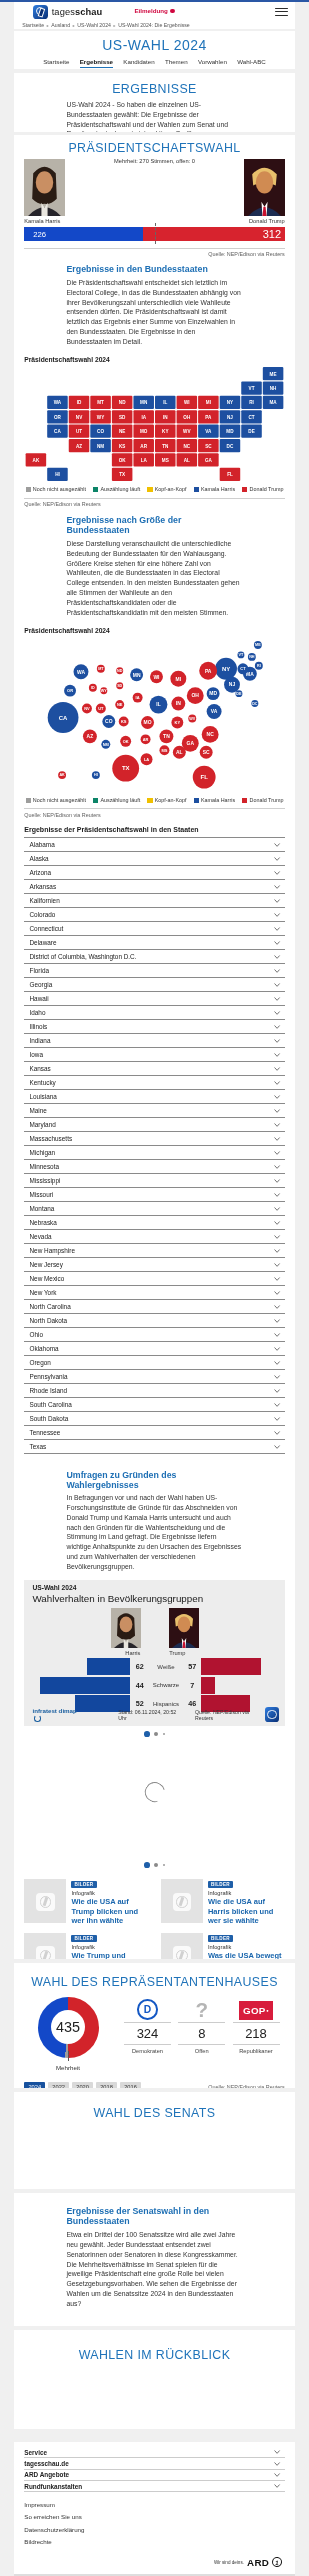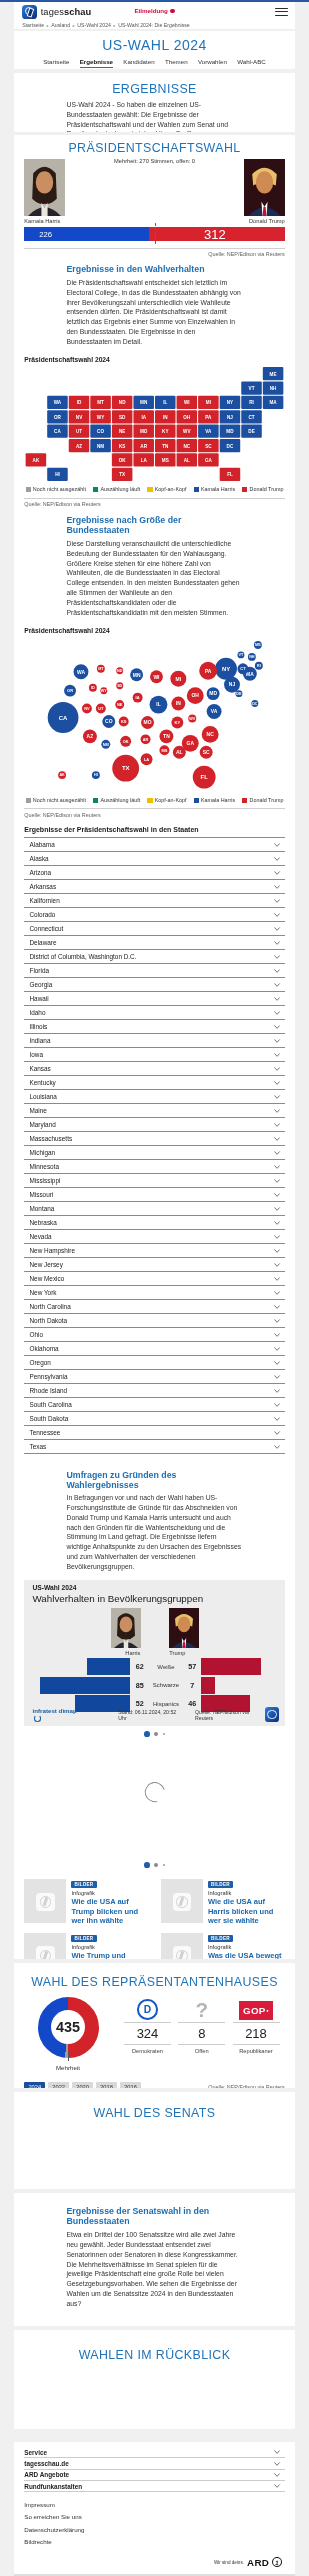--- a/index.html
+++ b/index.html
@@ -4,21 +4,21 @@
 <style>
   html,body{margin:0;padding:0;}
   body{font-family:"Liberation Sans","DejaVu Sans",sans-serif;background:#f0f0f0;}
   #page{position:relative;width:309px;height:2585px;background:#f0f0f0;overflow:hidden;margin:0 auto;}
   .card{position:absolute;left:14px;width:281px;background:#fff;overflow:hidden;box-sizing:border-box;}
   #topbar{position:absolute;left:0;top:0;width:309px;height:1.5px;background:#2a57a5;}
 
   
   #sec-header{top:1.5px;height:27px;}
   .logo-row{position:relative;height:18.5px;padding:1px 7.2px 0 8.2px;display:flex;align-items:center;}
-  .brand{display:flex;align-items:center;gap:4.1px;cursor:pointer;}
+  .brand{display:flex;align-items:center;gap:4.1px;cursor:pointer;margin-left:11px;}
   .brand-mark{width:14.4px;height:14.4px;border-radius:3.6px;background:linear-gradient(135deg,#2f7de0,#0a2f74);position:relative;flex:0 0 auto;}
   .brand-mark:before{content:"";position:absolute;left:2.6px;top:2.6px;width:8.2px;height:8.2px;border:1px solid #fff;border-radius:50%;box-sizing:border-box;opacity:.95;}
   .brand-mark:after{content:"";position:absolute;left:5.7px;top:3.6px;width:2.6px;height:6.7px;background:#0a2f74;border:0.8px solid #fff;transform:rotate(18deg);}
   .brand-word{font-size:9.3px;color:#1a1a1a;letter-spacing:0.1px;}
   .brand-word b{font-weight:700;}
   .breaking{position:absolute;left:50%;transform:translateX(-50%);top:5.7px;font-size:6.2px;font-weight:700;color:#d0063f;display:flex;align-items:center;gap:2.6px;}
   .breaking .dot{width:4.1px;height:4.1px;border-radius:50%;background:#d0063f;}
   .burger{margin-left:auto;width:12.4px;height:8.2px;display:flex;flex-direction:column;justify-content:space-between;cursor:pointer;}
   .burger span{display:block;height:1.3px;background:#2b2b2b;border-radius:0.5px;}
   .crumbs{padding:1px 8.2px 0 8.2px;font-size:5.2px;color:#555;display:flex;gap:2.6px;align-items:center;white-space:nowrap;}
@@ -44,22 +44,22 @@
   #sec-erg{top:73px;height:59px;padding-top:9.3px;}
 
   
   #sec-praes{top:135px;height:1699px;padding-top:6.2px;}
   .cand-wrap{position:relative;margin:3.1px 10.3px 0;height:67px;}
   .maj-note{position:absolute;left:50%;transform:translateX(-50%);top:0;font-size:5.7px;color:#333;}
   .portrait{position:absolute;top:1px;width:41px;height:57px;}
   .portrait svg{display:block;width:100%;height:100%;}
   .cand-name{position:absolute;top:60px;font-size:5.7px;color:#333;}
   .ev-bar{position:relative;display:flex;height:14px;margin:2.1px 10.3px 0;}
-  .ev-blue{background:#1348c8;color:#fff;font-size:7.7px;display:flex;align-items:center;padding-left:15px;}
-  .ev-red{background:#d7232e;color:#fff;font-size:13px;display:flex;align-items:center;justify-content:center;padding-right:3.6px;flex:1;}
+  .ev-blue{background:#1348c8;color:#fff;font-size:7.7px;display:flex;align-items:center;padding-left:9px;}
+  .ev-red{background:#d7232e;color:#fff;font-size:11px;display:flex;align-items:center;justify-content:flex-end;padding-right:3.6px;flex:1;}
   .ev-marker{position:absolute;top:-4.1px;height:21px;border-left:1px dashed #666;}
   .src-row{display:flex;justify-content:flex-end;padding:2.6px 10.3px 0;}
   .src-row.left{justify-content:flex-start;}
   .map-svg,.bubble-svg{display:block;margin:4.1px auto 0;}
   .legend-row{display:flex;justify-content:center;gap:7.2px;margin-top:4.1px;font-size:5.4px;color:#333;flex-wrap:nowrap;}
   .legend-item{display:flex;align-items:center;gap:2.1px;white-space:nowrap;}
   .legend-swatch{width:5.2px;height:5.2px;flex:0 0 auto;}
   .acc{margin:4.1px 10.3px 0;}
   .acc-row{display:flex;align-items:center;justify-content:space-between;height:13px;border-top:0.5px solid #8a8a8a;cursor:pointer;}
   .acc-row:last-child{border-bottom:0.5px solid #8a8a8a;}
@@ -233,21 +233,21 @@
           <span>312</span>
         </div>
       <div class="ev-marker" id="ev-marker" style="left: 50.1859%;"></div>
     </div>
     <hr class="rule" style="margin-top:6.2px;">
     <div class="src-row">
         <span class="source">Quelle: NEP/Edison via Reuters</span>
       </div>
 
     <div class="colnarrow" style="margin-top:7.2px;">
-      <h3 class="h3">Ergebnisse in den Wahlverhalten</h3>
+      <h3 class="h3">Ergebnisse in den Bundesstaaten</h3>
       <p class="body-text">Die Präsidentschaftswahl entscheidet sich letztlich im Electoral College, in das die Bundesstaaten abhängig von ihrer Bevölkerungszahl unterschiedlich viele Wahlleute entsenden dürfen. Die Präsidentschaftswahl ist damit letztlich das Ergebnis einer Summe von Einzelwahlen in den Bundesstaaten. Die Ergebnisse in den Bundesstaaten im Detail.</p>
     </div>
     <p class="chart-label" style="margin-top:9.3px;">Präsidentschaftswahl 2024</p>
     <svg class="map-svg" id="tile-map" width="260" height="115" viewBox="0 0 504 224">
         <g>
           <rect x="0" y="168" width="40" height="26" rx="2" fill="#d2232a"></rect>
           <text x="20" y="185" text-anchor="middle" font-size="9" font-weight="700" fill="#fff">AK</text>
         </g>
         <g>
           <rect x="462" y="0" width="40" height="26" rx="2" fill="#1d4fa0"></rect>
@@ -1034,21 +1034,21 @@
             <div class="demo-cat">Weiße</div>
             <div class="demo-num">57</div>
             <div class="demo-red-zone">
               <div class="demo-bar" style="background: rgb(177, 19, 48); width: 60px;"></div>
             </div>
           </div>
           <div class="demo-row">
             <div class="demo-blue-zone">
               <div class="demo-bar" style="background: rgb(18, 71, 158); width: 90px;"></div>
             </div>
-            <div class="demo-num">85</div>
+            <div class="demo-num">44</div>
             <div class="demo-cat">Schwarze</div>
             <div class="demo-num">7</div>
             <div class="demo-red-zone">
               <div class="demo-bar" style="background: rgb(177, 19, 48); width: 13.7px;"></div>
             </div>
           </div>
           <div class="demo-row">
             <div class="demo-blue-zone">
               <div class="demo-bar" style="background: rgb(18, 71, 158); width: 55px;"></div>
             </div>
@@ -1103,21 +1103,21 @@
           </div>
           <div><span class="badge">BILDER</span><div class="kicker">Infografik</div><div class="teaser-title">Was die USA bewegt und die Stimmung prägt</div></div>
         </div>
       </div>
   </div>
 
   <div class="card" id="sec-haus">
     <h2 class="h2">WAHL DES REPRÄSENTANTENHAUSES</h2>
     <div class="haus-row">
       <div class="donut-wrap">
-        <div class="donut" id="haus-donut" style="background: conic-gradient(rgb(210, 35, 42) 0deg, rgb(210, 35, 42) 50.1149%, rgb(157, 157, 156) 50.1149%, rgb(157, 157, 156) 51.954%, rgb(19, 72, 200) 51.954%, rgb(19, 72, 200) 100%); font-weight: bold;">
+        <div class="donut" id="haus-donut" style="background: conic-gradient(rgb(210, 35, 42) 0deg, rgb(210, 35, 42) 50.1149%, rgb(157, 157, 156) 50.1149%, rgb(157, 157, 156) 51.954%, rgb(19, 72, 200) 51.954%, rgb(19, 72, 200) 100%);">
           <div class="donut-hole">435</div>
           <div class="donut-marker"></div>
         </div>
         <div class="donut-label">Mehrheit</div>
       </div>
       <div class="haus-stats">
         <div class="stat">
           <div class="stat-logo">
               <span class="dem-logo">
                 <span>D</span>

